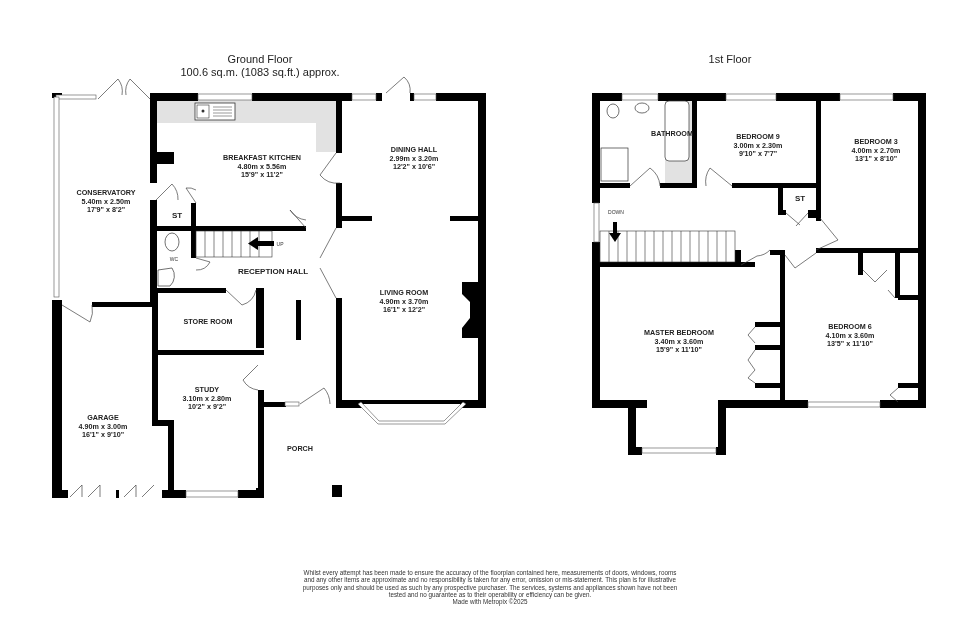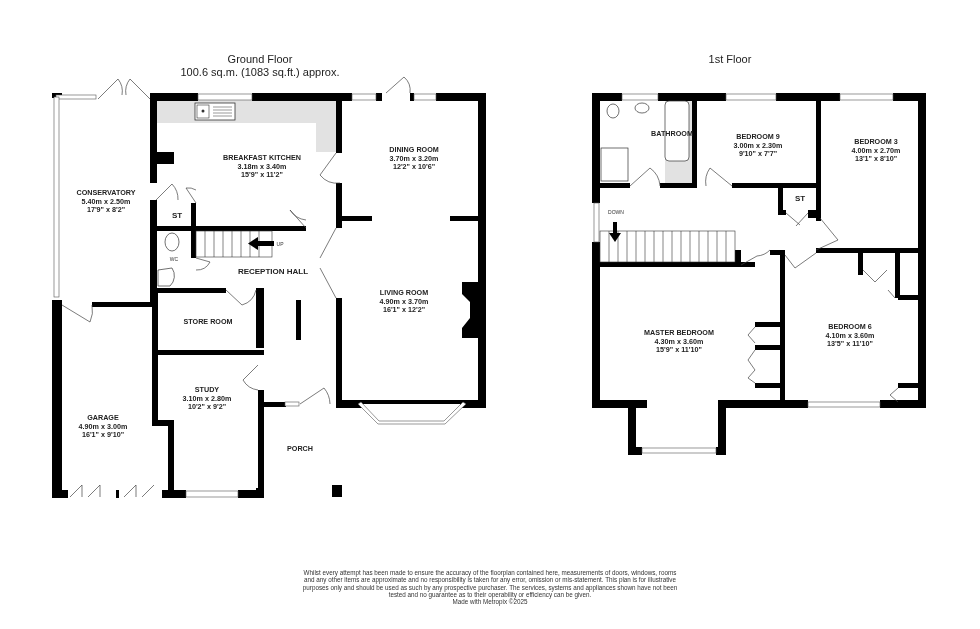--- a/index.html
+++ b/index.html
@@ -254,26 +254,26 @@
   </g>
 </svg>
 
 <div class="room" style="left:106px; top:189px;">
   <span>CONSERVATORY</span>
   <span>5.40m  x 2.50m</span>
   <span>17'9"  x 8'2"</span>
 </div>
 <div class="room" style="left:262px; top:154px;">
   <span>BREAKFAST KITCHEN</span>
-  <span>3.18m  x 3.40m</span>
+  <span>4.80m  x 5.56m</span>
   <span>15'9"  x 11'2"</span>
 </div>
 <div class="room" style="left:414px; top:146px;">
-  <span>DINING ROOM</span>
-  <span>3.70m  x 3.20m</span>
+  <span>DINING HALL</span>
+  <span>2.99m  x 3.20m</span>
   <span>12'2"  x 10'6"</span>
 </div>
 <div class="room" style="left:404px; top:289px;">
   <span>LIVING ROOM</span>
   <span>4.90m  x 3.70m</span>
   <span>16'1"  x 12'2"</span>
 </div>
 <div class="room" style="left:103px; top:414px;">
   <span>GARAGE</span>
   <span>4.90m  x 3.00m</span>
@@ -304,21 +304,21 @@
   <span>3.00m  x 2.30m</span>
   <span>9'10"  x 7'7"</span>
 </div>
 <div class="room" style="left:876px; top:138px;">
   <span>BEDROOM 3</span>
   <span>4.00m  x 2.70m</span>
   <span>13'1"  x 8'10"</span>
 </div>
 <div class="room" style="left:679px; top:329px;">
   <span>MASTER BEDROOM</span>
-  <span>4.30m  x 3.60m</span>
+  <span>3.40m  x 3.60m</span>
   <span>15'9"  x 11'10"</span>
 </div>
 <div class="room" style="left:850px; top:323px;">
   <span>BEDROOM 6</span>
   <span>4.10m  x 3.60m</span>
   <span>13'5"  x 11'10"</span>
 </div>
 <div class="room" style="left:646px; top:130px;margin-left:26px;">
   <span>BATHROOM</span>
 </div>

